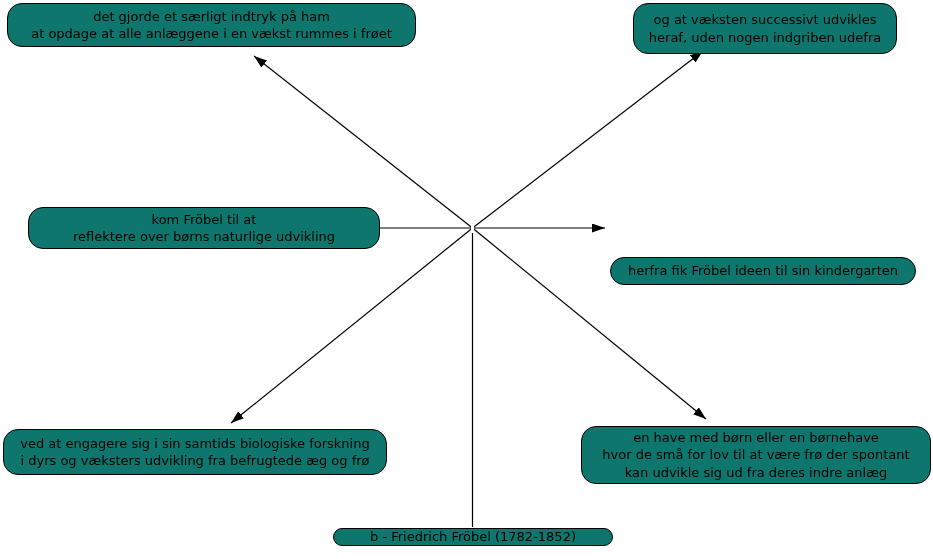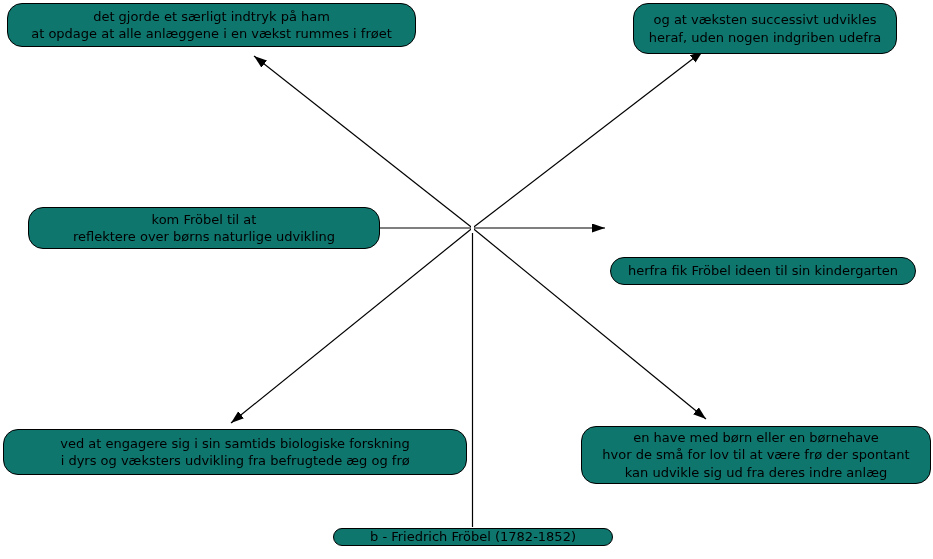--- a/index.html
+++ b/index.html
@@ -24,21 +24,21 @@
     justify-content:center;
     text-align:center;
     line-height:1.32;
     padding:8px 5px;
   }
   .node span{white-space:pre-line;display:block;}
   .n-tl{left:7px;  top:3px;   width:409px; height:44px;}
   .n-tr{left:633px;top:3px;   width:264px; height:51px;}
   .n-ml{left:28px; top:207px; width:352px; height:42px;}
   .n-mr{left:610px;top:214px; width:306px; height:28px;margin-top:43px;}
-  .n-bl{left:3px;  top:429px; width:464px; height:46px;text-align:right;}
+  .n-bl{left:3px;  top:429px; width:384px; height:46px;}
   .n-br{left:581px;top:426px; width:350px; height:58px;}
   .n-bc{left:333px;top:528px; width:280px; height:18px;}
 </style>
 </head>
 <body>
 
 <div class="canvas">
 
   <svg class="edges" width="933" height="559" viewBox="0 0 933 559" xmlns="http://www.w3.org/2000/svg">
     <defs>

